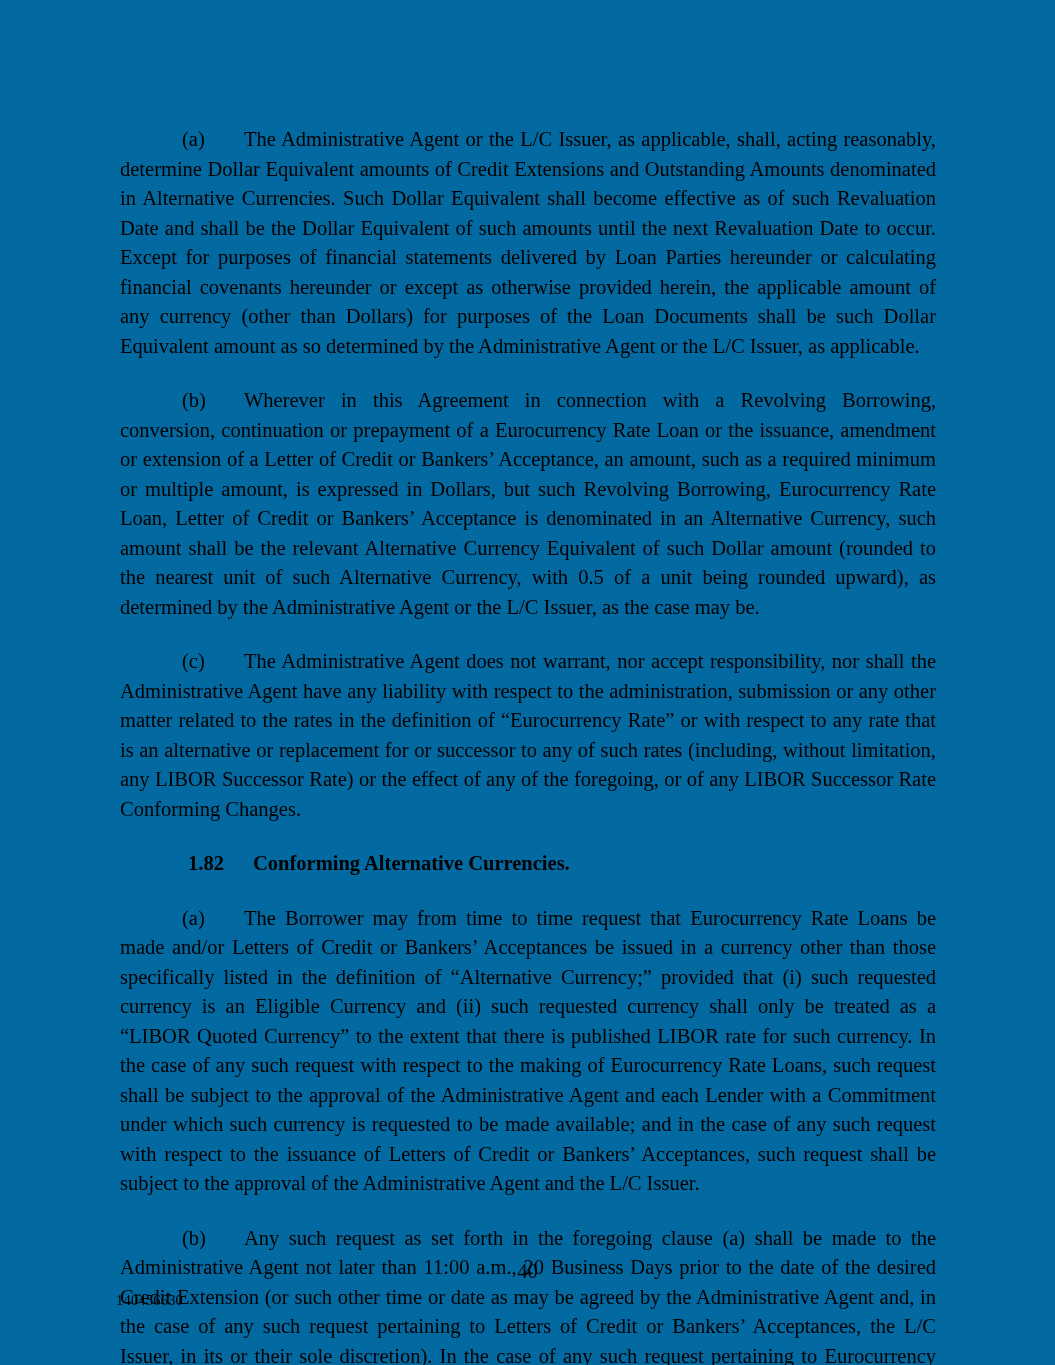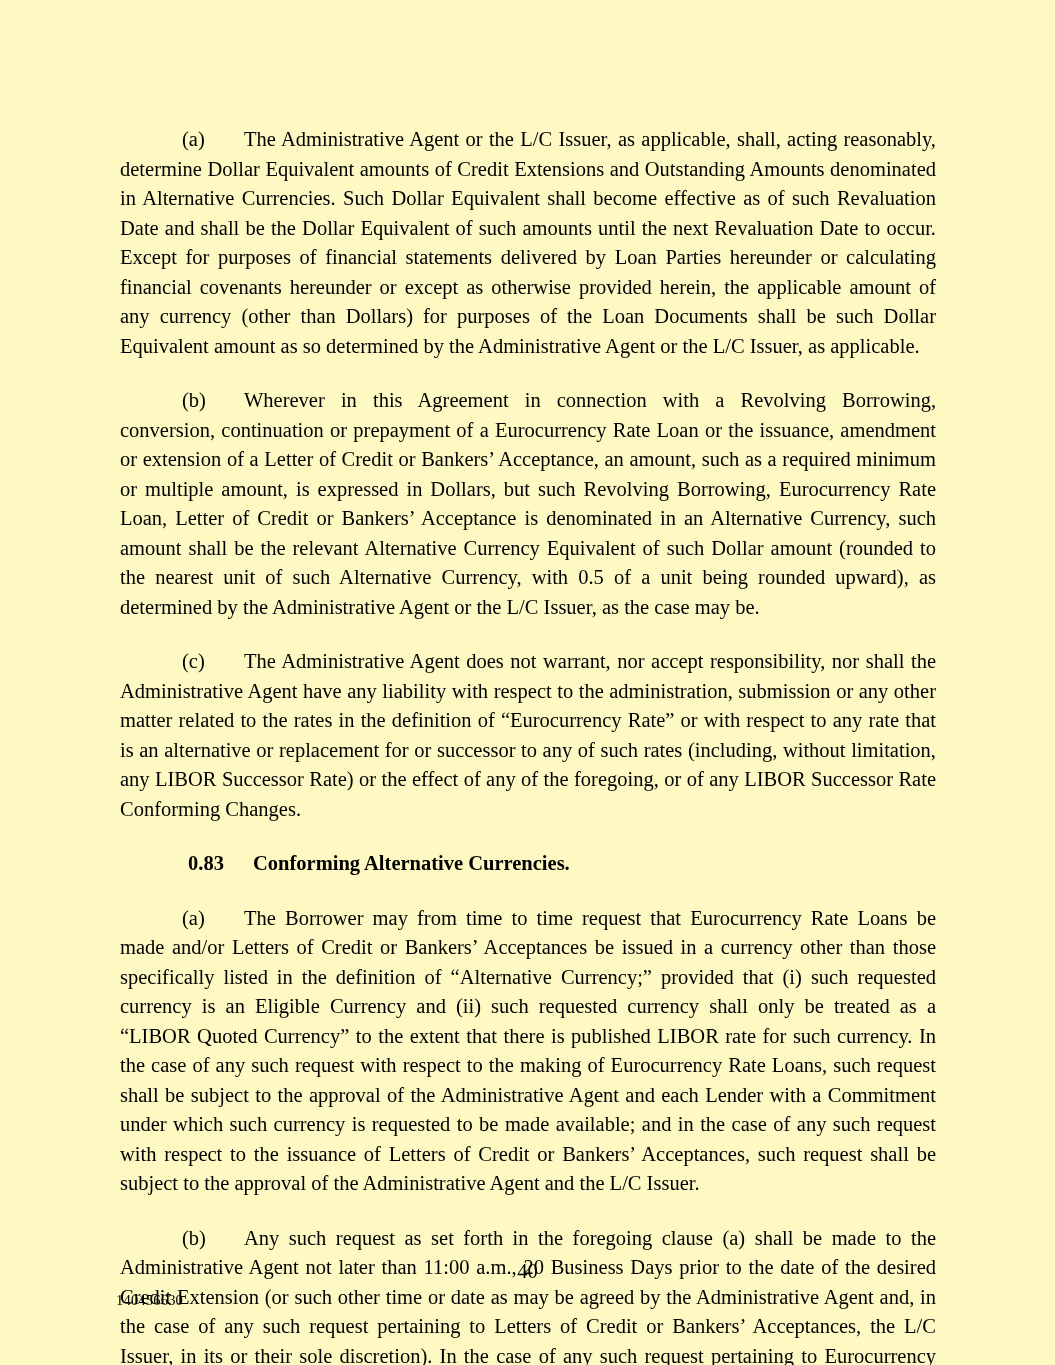--- a/index.html
+++ b/index.html
@@ -9,21 +9,21 @@
   }
   body {
     font-family: "Liberation Serif", "DejaVu Serif", serif;
     color: #000000;
   }
   .page {
     position: relative;
     width: 1055px;
     height: 1365px;
     margin: 0 auto;
-    background: #fef9c3;
+    background: #0369a1;
     box-sizing: border-box;
     overflow: hidden;
   }
   .content {
     position: absolute;
     left: 120px;
     top: 125px;
     width: 816px;
   }
   p.para {
@@ -76,21 +76,21 @@
 
 <div class="page">
   <div class="content">
 
     <p class="para para-indent-block"><span class="lead">(a)</span><span>The Administrative Agent or the L/C Issuer, as applicable, shall, acting reasonably, determine Dollar Equivalent amounts of Credit Extensions and Outstanding Amounts denominated in Alternative Currencies.  Such Dollar Equivalent shall become effective as of such Revaluation Date and shall be the Dollar Equivalent of such amounts until the next Revaluation Date to occur.  Except for purposes of financial statements delivered by Loan Parties hereunder or calculating financial covenants hereunder or except as otherwise provided herein, the applicable amount of any currency (other than Dollars) for purposes of the Loan Documents shall be such Dollar Equivalent amount as so determined by the Administrative Agent or the L/C Issuer, as applicable.</span></p>
 
     <p class="para para-indent-block"><span class="lead">(b)</span><span>Wherever in this Agreement in connection with a Revolving Borrowing, conversion, continuation or prepayment of a Eurocurrency Rate Loan or the issuance, amendment or extension of a Letter of Credit or Bankers’ Acceptance, an amount, such as a required minimum or multiple amount, is expressed in Dollars, but such Revolving Borrowing, Eurocurrency Rate Loan, Letter of Credit or Bankers’ Acceptance is denominated in an Alternative Currency, such amount shall be the relevant Alternative Currency Equivalent of such Dollar amount (rounded to the nearest unit of such Alternative Currency, with 0.5 of a unit being rounded upward), as determined by the Administrative Agent or the L/C Issuer, as the case may be.</span></p>
 
     <p class="para para-indent-block"><span class="lead">(c)</span><span>The Administrative Agent does not warrant, nor accept responsibility, nor shall the Administrative Agent have any liability with respect to the administration, submission or any other matter related to the rates in the definition of “Eurocurrency Rate” or with respect to any rate that is an alternative or replacement for or successor to any of such rates (including, without limitation, any LIBOR Successor Rate) or the effect of any of the foregoing, or of any LIBOR Successor Rate Conforming Changes.</span></p>
 
-    <p class="heading"><span class="num">0.83</span><span>Conforming Alternative Currencies.</span></p>
+    <p class="heading"><span class="num">1.82</span><span>Conforming Alternative Currencies.</span></p>
 
     <p class="para para-indent-block"><span class="lead">(a)</span><span>The Borrower may from time to time request that Eurocurrency Rate Loans be made and/or Letters of Credit or Bankers’ Acceptances be issued in a currency other than those specifically listed in the definition of “Alternative Currency;” </span><span class="u">provided</span><span> that (i) such requested currency is an Eligible Currency and (ii) such requested currency shall only be treated as a “LIBOR Quoted Currency” to the extent that there is published LIBOR rate for such currency.  In the case of any such request with respect to the making of Eurocurrency Rate Loans, such request shall be subject to the approval of the Administrative Agent and each Lender with a Commitment under which such currency is requested to be made available; and in the case of any such request with respect to the issuance of Letters of Credit or Bankers’ Acceptances, such request shall be subject to the approval of the Administrative Agent and the L/C Issuer.</span></p>
 
     <p class="para para-indent-block"><span class="lead">(b)</span><span>Any such request as set forth in the foregoing clause (a) shall be made to the Administrative Agent not later than 11:00 a.m., 20 Business Days prior to the date of the desired Credit Extension (or such other time or date as may be agreed by the Administrative Agent and, in the case of any such request pertaining to Letters of Credit or Bankers’ Acceptances, the L/C Issuer, in its or their sole discretion).  In the case of any such request pertaining to Eurocurrency Rate Loans, the Administrative Agent shall promptly notify each Lender thereof, and in the case of any such request pertaining to Letters of Credit or Bankers’ Acceptances, the Administrative</span></p>
 
   </div>
 
   <div class="footer-pageno">40</div>
   <div class="footer-docid">140456630</div>
 </div>

